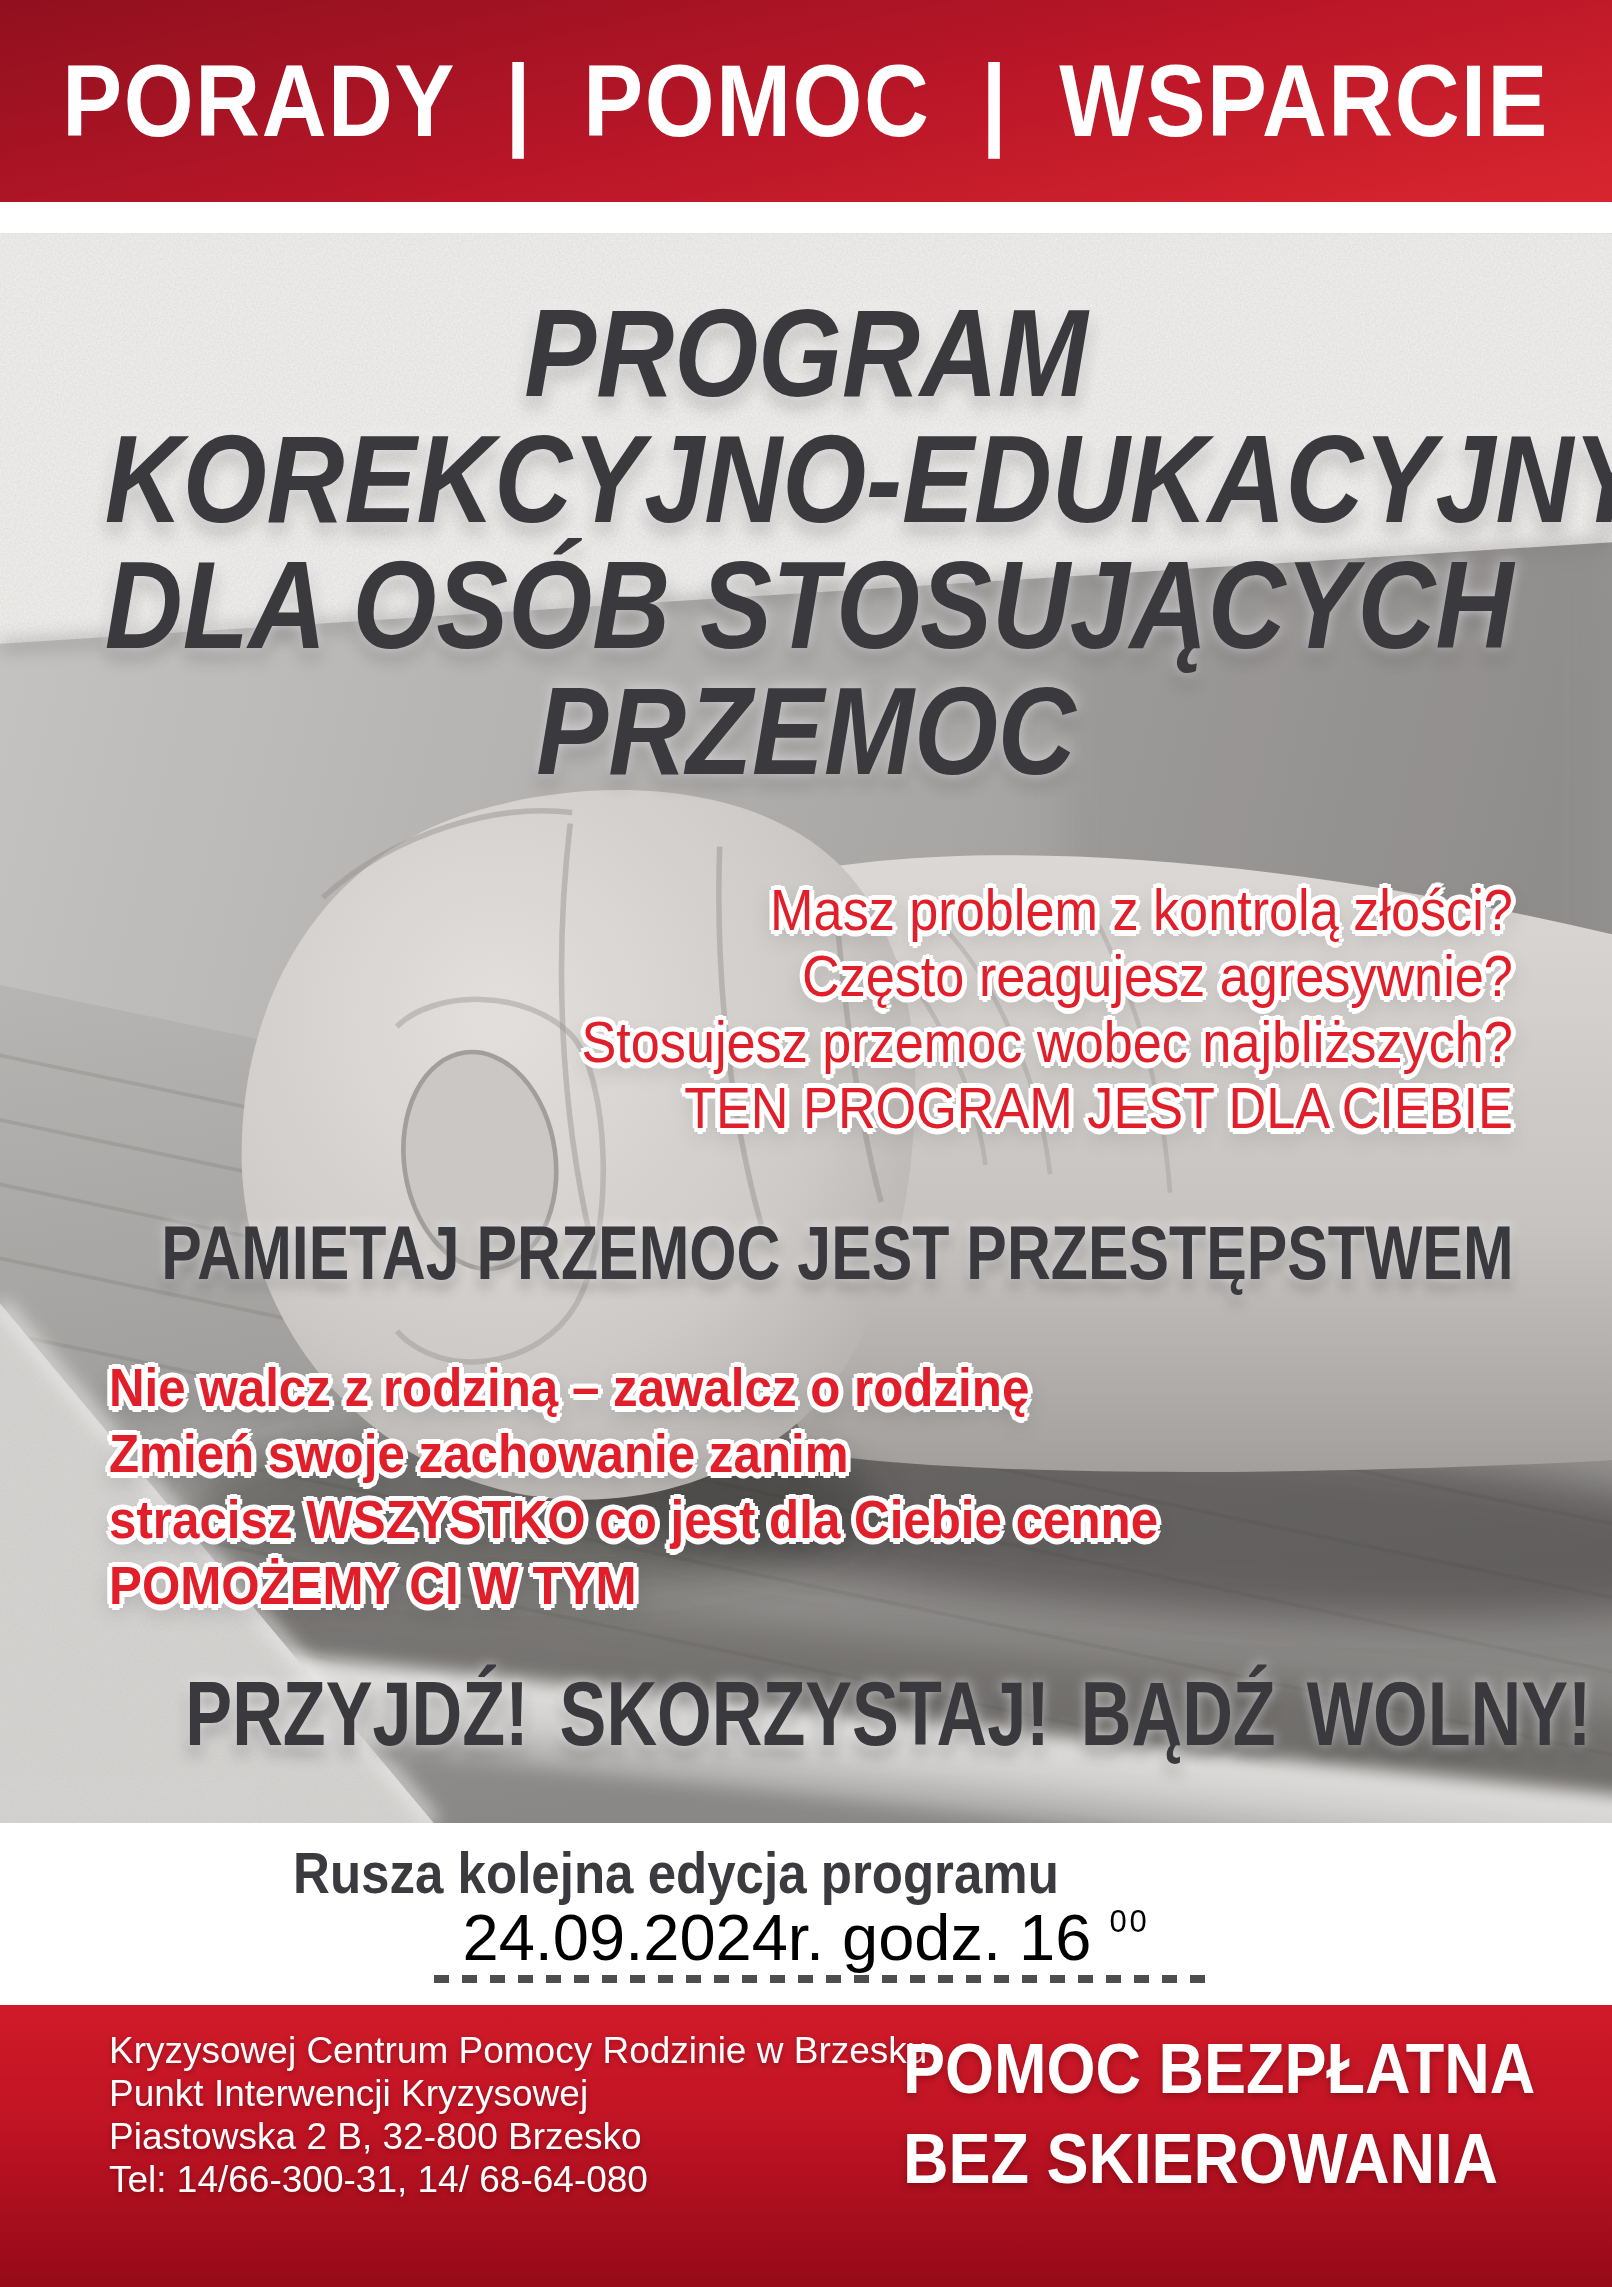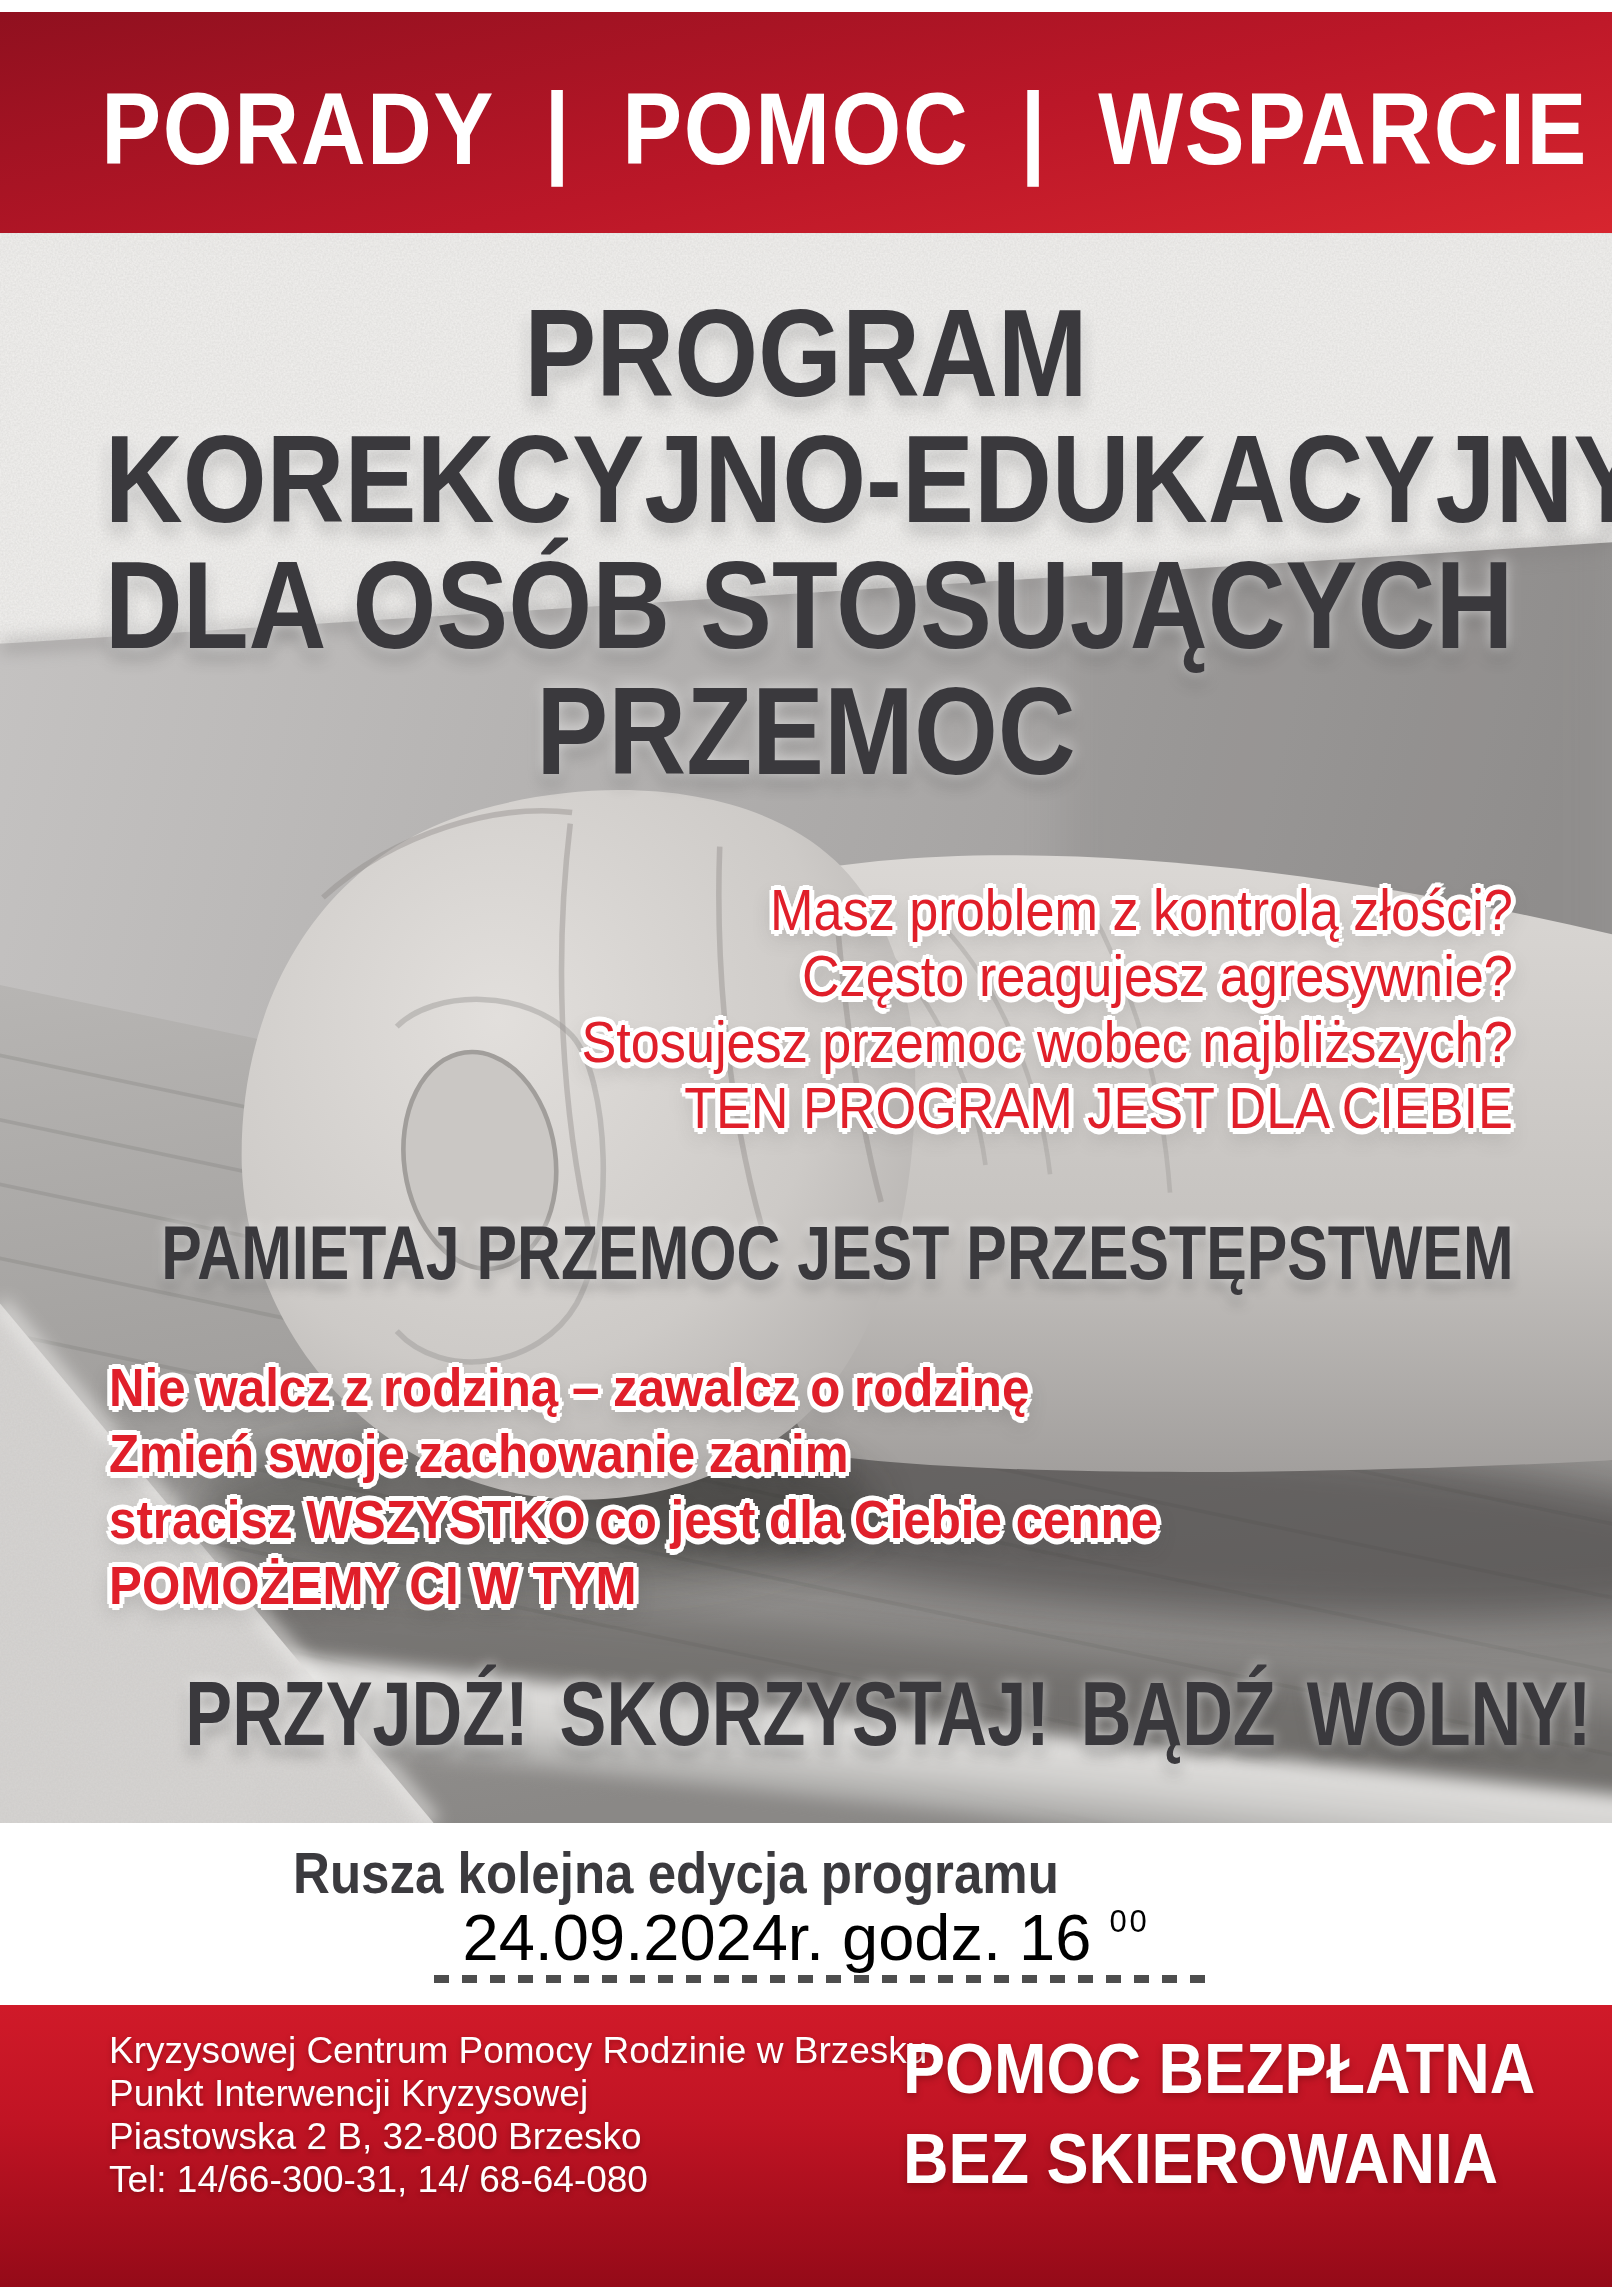--- a/index.html
+++ b/index.html
@@ -1,38 +1,39 @@
 <!DOCTYPE html>
 <html style="font-size:14.8px"><head>
 <meta charset="utf-8">
 <style>
   html,body{margin:0;padding:0;background:#ffffff;}
   body{width:1612px;height:2288px;font-family:"Liberation Sans",sans-serif;}
   .poster{position:relative;width:1612px;height:2288px;overflow:hidden;background:#ffffff;}
 
   
   .top-banner{
-    position:absolute;top:12px;left:0;width:1612px;height:233px;
+    position:absolute;top:0;left:0;width:1612px;height:202px;
     background:linear-gradient(168deg,#90101f 0%,#bb1728 55%,#d8262f 100%);
-    display:flex;align-items:center;
+    display:flex;align-items:center;justify-content:center;
   }
   .top-banner-text{
     color:#ffffff;font-weight:bold;font-size:102px;line-height:102px;
     letter-spacing:1.8px;word-spacing:28px;white-space:nowrap;
     transform:scaleX(0.88);transform-origin:50% 50%;
   }
 
   
   .photo{position:absolute;top:233px;left:0;width:1612px;height:1590px;}
 
   
   .title{
     position:absolute;top:290px;left:0;width:1612px;text-align:center;
     color:#3a393d;font-weight:bold;font-size:124px;line-height:126px;margin:0;
     text-shadow:0 0 16.6px rgba(255,255,255,0.65),0 9.2px 18.5px rgba(40,40,40,0.30);
+    font-style:italic;
   }
   .title span{display:block;transform:scaleX(0.87);transform-origin:50% 50%;white-space:nowrap;}
 
   .questions{
     position:absolute;top:877px;right:99px;text-align:right;
     color:#e01f2a;font-weight:normal;font-size:58px;line-height:66px;
     text-shadow:-5.5px 0 0 #fff,5.5px 0 0 #fff,0 -5.5px 0 #fff,0 5.5px 0 #fff,
       -3.7px -3.7px 0 #fff,3.7px -3.7px 0 #fff,-3.7px 3.7px 0 #fff,3.7px 3.7px 0 #fff,
       0 9.2px 20px rgba(70,70,70,0.35);
   }

